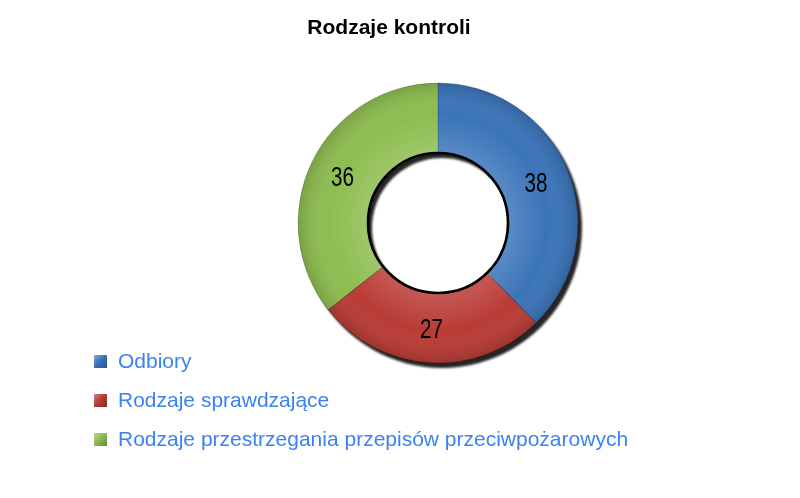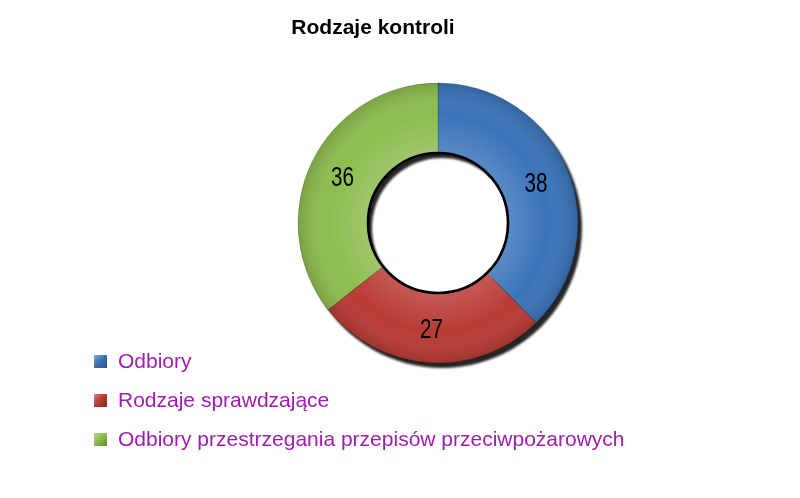--- a/index.html
+++ b/index.html
@@ -7,20 +7,21 @@
     padding: 0;
     background: #ffffff;
     font-family: "Liberation Sans", sans-serif;
   }
   .canvas {
     position: relative;
     width: 672px;
     height: 498px;
     background: #ffffff;
     overflow: hidden;
+    padding-left: 32px;
   }
   .chart-title {
     position: absolute;
     top: 15px;
     left: 0;
     right: 0;
     text-align: center;
     transform: translateX(37px);
     font-size: 21px;
     font-weight: bold;
@@ -52,21 +53,21 @@
     flex: 0 0 13px;
   }
   .swatch::after {
     content: "";
     position: absolute;
     inset: 0;
     background: linear-gradient(135deg, rgba(255,255,255,0.40), rgba(255,255,255,0) 45%, rgba(0,0,0,0.28));
   }
   .legend-label {
     font-size: 21px;
-    color: #a21caf;
+    color: #3b82f6;
   }
 </style>
 </head>
 <body>
 
 <div class="canvas">
 
   <div class="chart-title">Rodzaje kontroli</div>
 
   <svg class="donut-svg" id="donut-svg" width="800" height="498" viewBox="0 0 800 498">
@@ -95,17 +96,17 @@
     <div class="legend-row">
       <span class="swatch" style="background: rgb(58, 116, 185);"></span>
       <span class="legend-label">Odbiory</span>
     </div>
     <div class="legend-row">
       <span class="swatch" style="background: rgb(185, 59, 53);"></span>
       <span class="legend-label">Rodzaje sprawdzające</span>
     </div>
     <div class="legend-row">
       <span class="swatch" style="background: rgb(141, 189, 79);"></span>
-      <span class="legend-label">Odbiory przestrzegania przepisów przeciwpożarowych</span>
+      <span class="legend-label">Rodzaje przestrzegania przepisów przeciwpożarowych</span>
     </div>
   </div>
 
 </div>
 
 </body></html>

